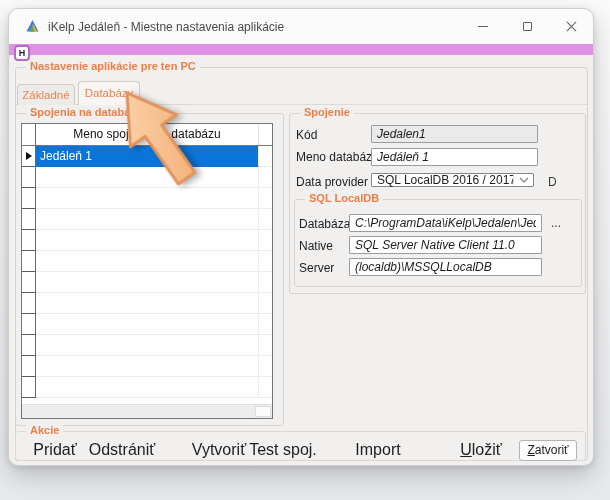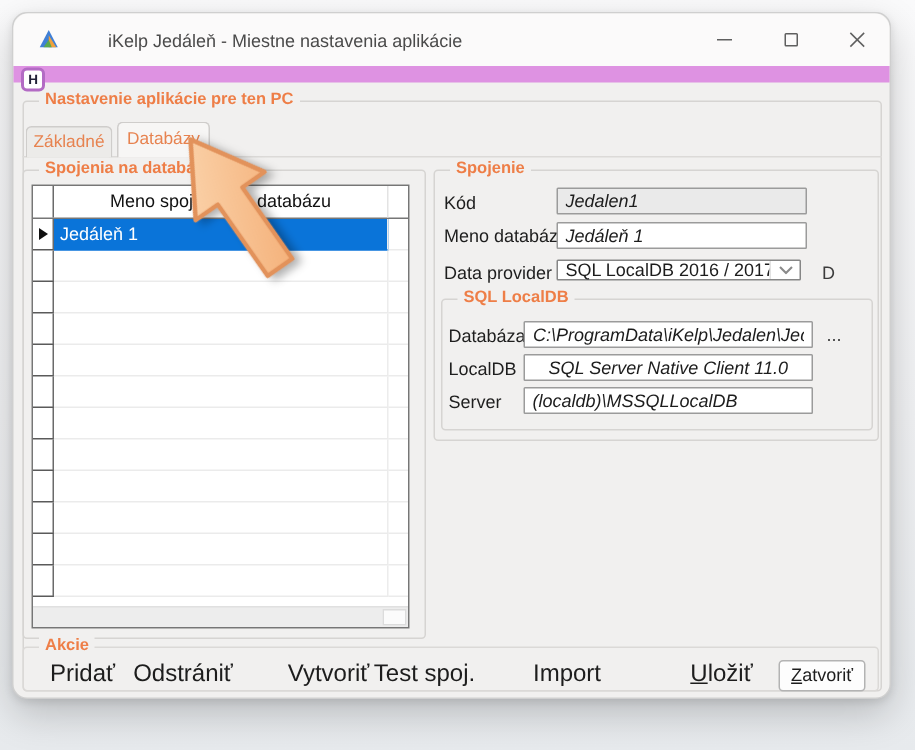--- a/index.html
+++ b/index.html
@@ -5,21 +5,21 @@
   * { box-sizing: border-box; margin: 0; padding: 0; }
   html,body { width:610px; height:500px; overflow:hidden; }
   body { font-family:"Liberation Sans", sans-serif; background:linear-gradient(180deg,#fafafb 0%,#f0f1f3 55%,#e7eaed 100%); }
 
   .window { position:absolute; left:8px; top:8px; width:586px; height:458px;
     background:#f1f0ef; border:1px solid #cfcfcf; border-radius:10px;
     box-shadow:0 10px 26px rgba(0,0,0,.20), 0 2px 6px rgba(0,0,0,.10); }
 
   
   .titlebar { position:absolute; left:0; top:0; width:100%; height:35px;
-    background:#fbfafa; border-radius:10px 10px 0 0; display:flex; align-items:center;gap:24px; }
+    background:#fbfafa; border-radius:10px 10px 0 0; display:flex; align-items:center; }
   .app-icon { margin-left:16px; width:15px; height:15px; display:inline-block; }
   .title { margin-left:8px; font-size:12px; color:#4b4b4b; }
   .win-controls { position:absolute; right:0; top:0; height:35px; display:flex; align-items:center; }
   .wc { width:44px; height:35px; display:flex; align-items:center; justify-content:center; cursor:default; }
   .ic-min { width:10px; height:1px; background:#5f5f5f; display:block; }
   .ic-max { width:9px; height:9px; border:1px solid #5f5f5f; border-radius:1px; display:block; }
   .ic-close { position:relative; width:11px; height:11px; display:block; }
   .ic-close::before,.ic-close::after { content:""; position:absolute; left:-1px; top:5px; width:13px; height:1px; background:#5f5f5f; }
   .ic-close::before { transform:rotate(45deg); }
   .ic-close::after { transform:rotate(-45deg); }
@@ -226,22 +226,22 @@
   <span class="suffix" style="left:539px; top:166px;">D</span>
 
   <div class="group sql-group">
     <span class="gtitle">SQL LocalDB</span>
   </div>
 
   <label class="flabel" style="left:290px; top:208px;">Databáza</label>
   <input class="finput" style="left: 340px; top: 205px; width: 193px;" readonly="" value="C:\ProgramData\iKelp\Jedalen\Jedalen1">
   <span class="suffix" style="left:542px; top:207px;">...</span>
 
-  <label class="flabel" style="left:290px; top:230px;">LocalDB</label>
-  <input class="finput" style="left: 340px; top: 227px; width: 193px; text-align: center;" readonly="" value="SQL Server Native Client 11.0">
+  <label class="flabel" style="left:290px; top:230px;">Native</label>
+  <input class="finput" style="left: 340px; top: 227px; width: 193px;" readonly="" value="SQL Server Native Client 11.0">
 
   <label class="flabel" style="left:290px; top:252px;">Server</label>
   <input class="finput" style="left: 340px; top: 249px; width: 193px;" readonly="" value="(localdb)\MSSQLLocalDB">
 
   <div class="group akcie-group">
     <span class="gtitle">Akcie</span>
   </div>
   <span class="flatbtn" style="left:46px;">Pridať</span>
   <span class="flatbtn" style="left:113px;">Odstrániť</span>
   <span class="flatbtn" style="left:210px;">Vytvoriť</span>

